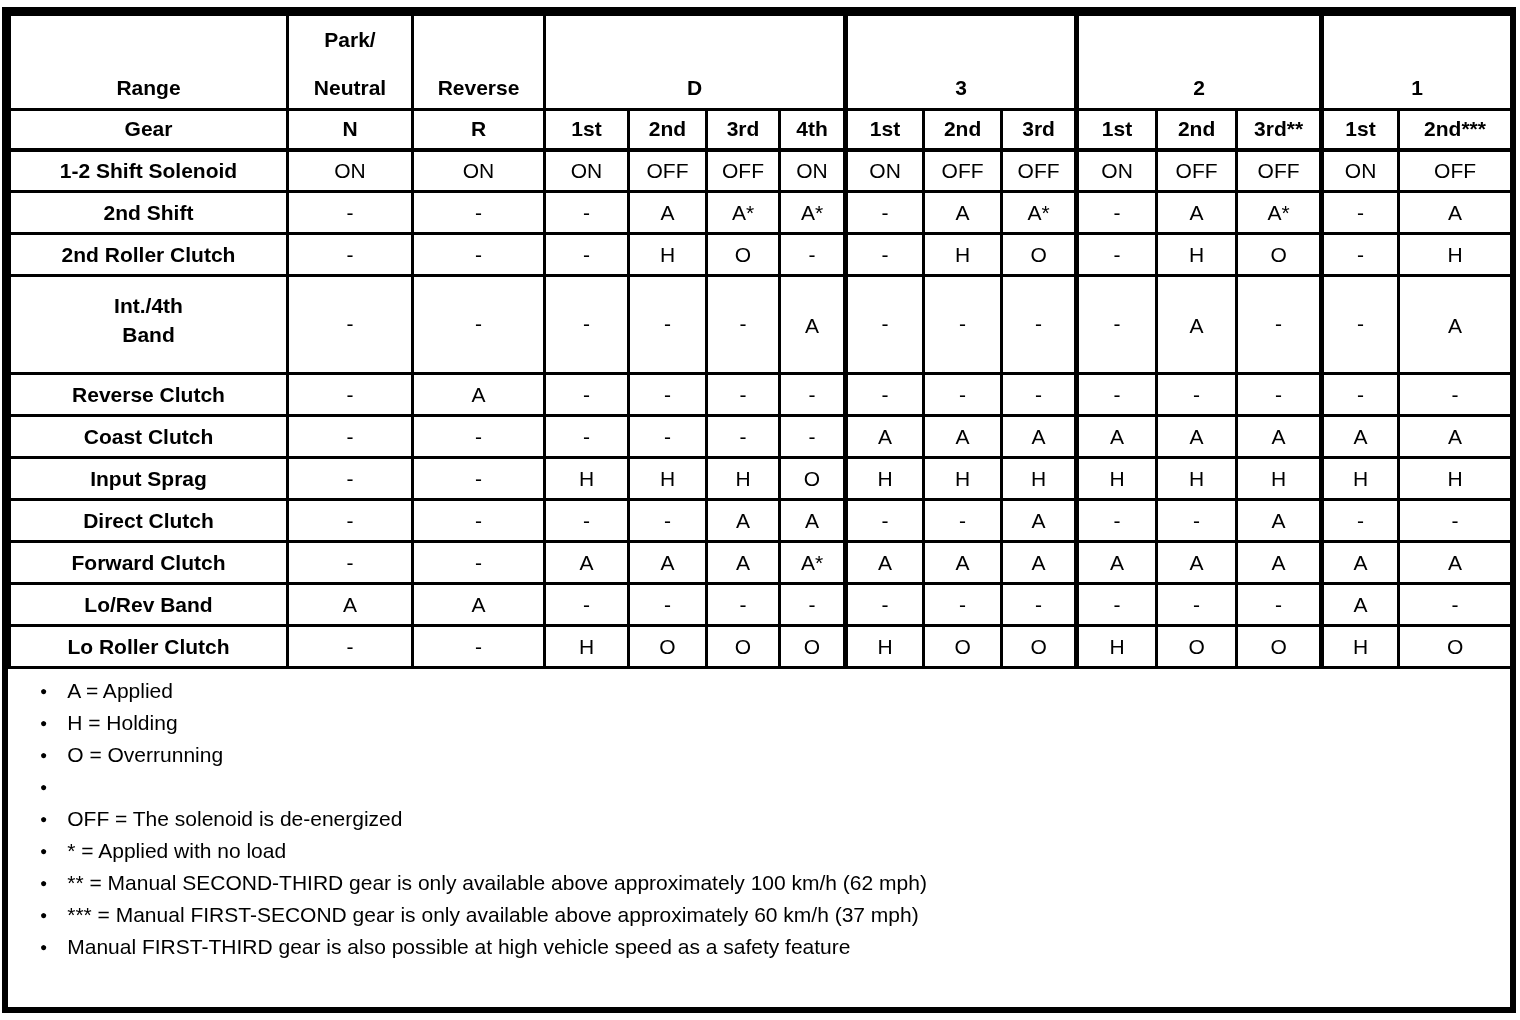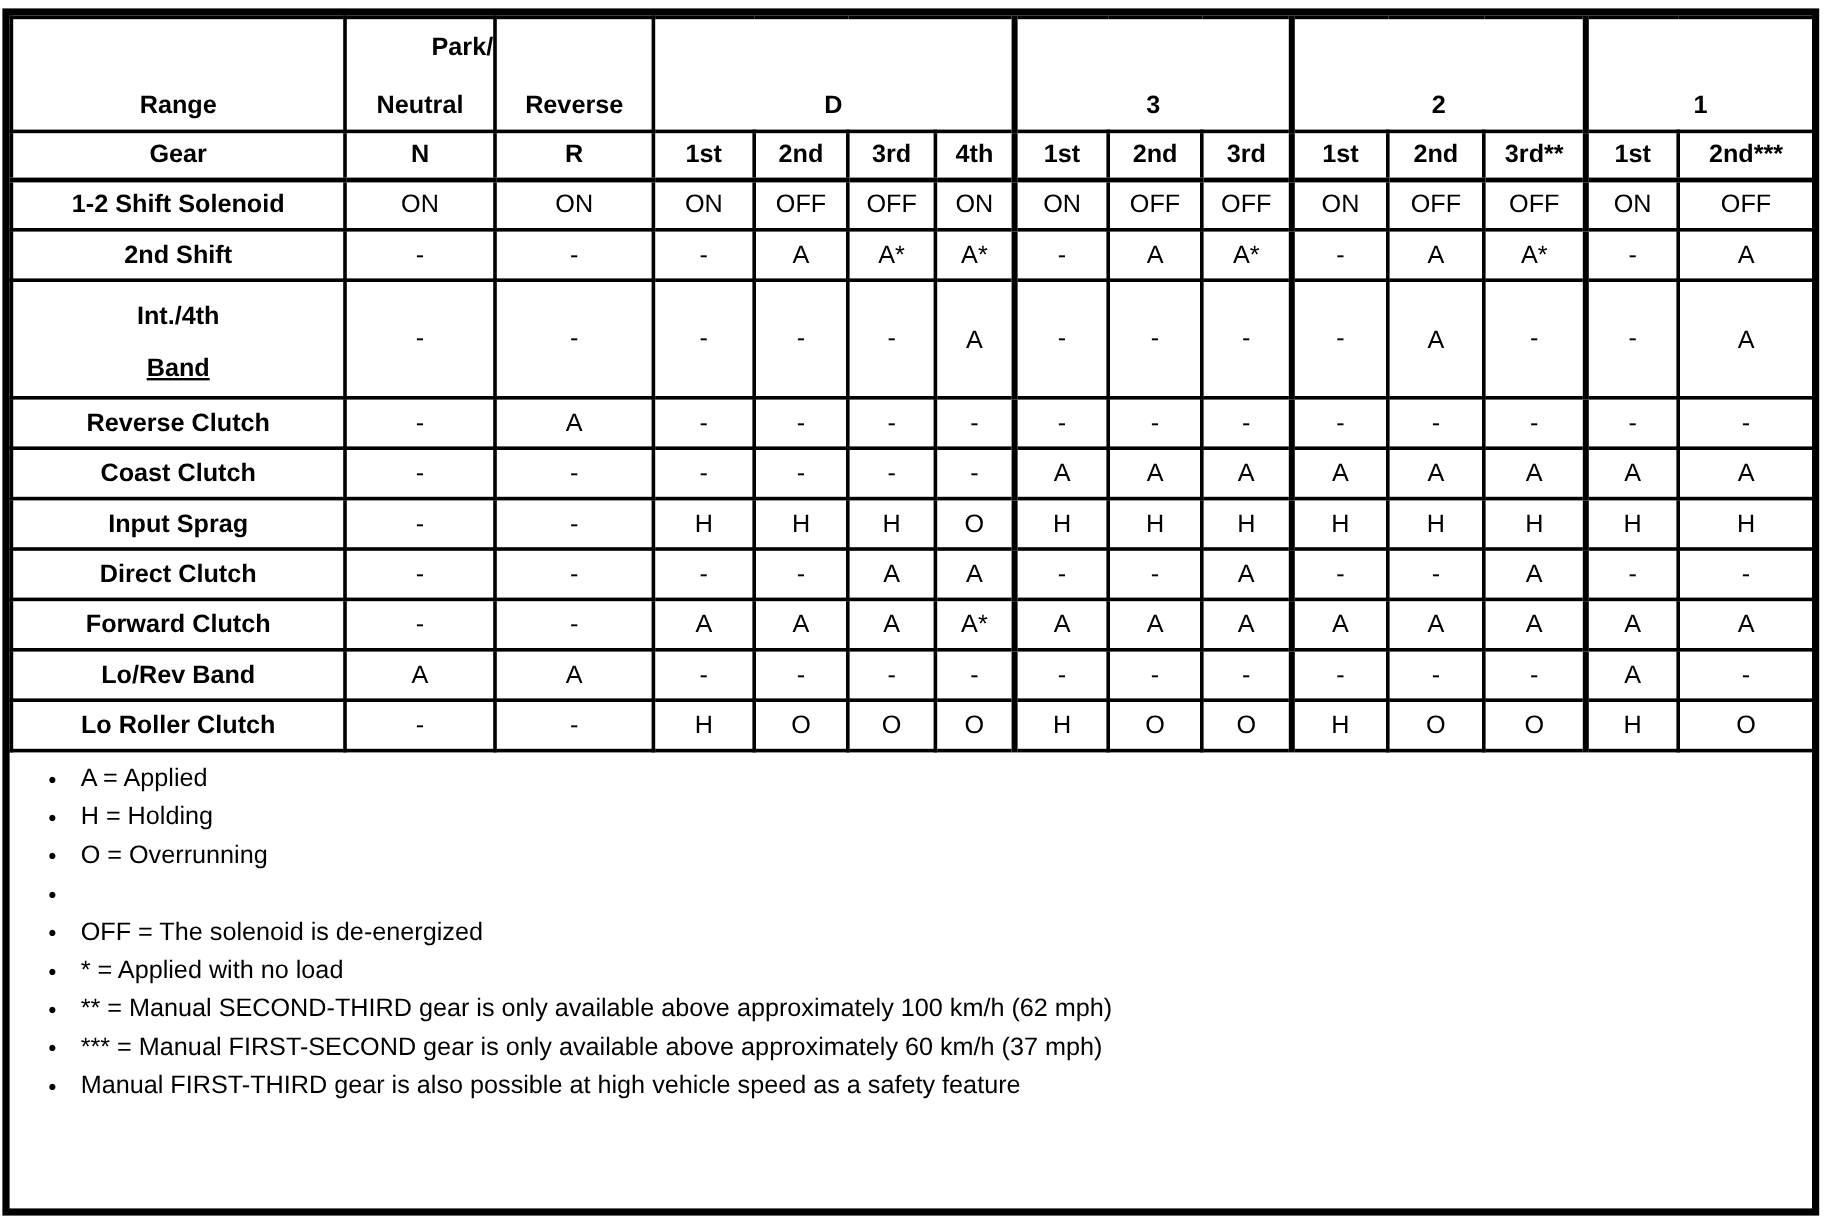--- a/index.html
+++ b/index.html
@@ -26,32 +26,32 @@
     border: 3px solid #000;
     text-align: center;
     font-size: 21px;
     padding: 0;
     overflow: hidden;
   }
   thead th { font-weight: bold; }
   tr.r1 { height: 95px; }
   tr.r1 th { vertical-align: bottom; padding-bottom: 8px; }
   tr.r1 th.pn { position: relative; }
-  .pn .l1 { position: absolute; top: 12px; left: 0; right: 0; text-align: right; }
+  .pn .l1 { position: absolute; top: 12px; left: 0; right: 0; }
   .pn .l2 { position: absolute; bottom: 8px; left: 0; right: 0; }
   tr.r2 { height: 40px; }
   tr.r2 th { vertical-align: middle; border-bottom-width: 4px; }
   tbody tr { height: 42px; }
   tbody td { font-weight: normal; vertical-align: middle; }
   tbody td.lbl { font-weight: bold; }
   .gb { border-left-width: 5px; }
   tr.tall { height: 98px; }
   td.tall-lbl { position: relative; }
   .tl1 { position: absolute; top: 17px; left: 0; right: 0; font-weight: bold; }
-  .tl2 { position: absolute; bottom: 11px; left: 0; right: 0; font-weight: bold; text-decoration: underline; }
+  .tl2 { position: absolute; bottom: 25px; left: 0; right: 0; font-weight: bold; }
   td.tallc .tt {
     height: 58%;
     display: flex; align-items: flex-end; justify-content: center;
     padding-bottom: 2px;
   }
   td.tallc .tb {
     height: 42%;
     display: flex; align-items: center; justify-content: center;
   }
   .legend { padding: 6px 0 0 22px; }
@@ -144,20 +144,37 @@
           <td>A*</td>
           <td class="gb">-</td>
           <td>A</td>
           <td>A*</td>
           <td class="gb">-</td>
           <td>A</td>
           <td>A*</td>
           <td class="gb">-</td>
           <td>A</td>
         </tr>
+        <tr>
+          <td class="lbl">2nd Roller Clutch</td>
+          <td>-</td>
+          <td>-</td>
+          <td>-</td>
+          <td>H</td>
+          <td>O</td>
+          <td>-</td>
+          <td class="gb">-</td>
+          <td>H</td>
+          <td>O</td>
+          <td class="gb">-</td>
+          <td>H</td>
+          <td>O</td>
+          <td class="gb">-</td>
+          <td>H</td>
+        </tr>
         <tr class="tall">
           <td class="lbl tall-lbl">
             <div class="tl1">Int./4th</div>
             <div class="tl2">Band</div>
           </td>
           <td class="tallc">
             <div class="tt">-</div>
             <div class="tb"></div>
           </td>
           <td class="tallc">

